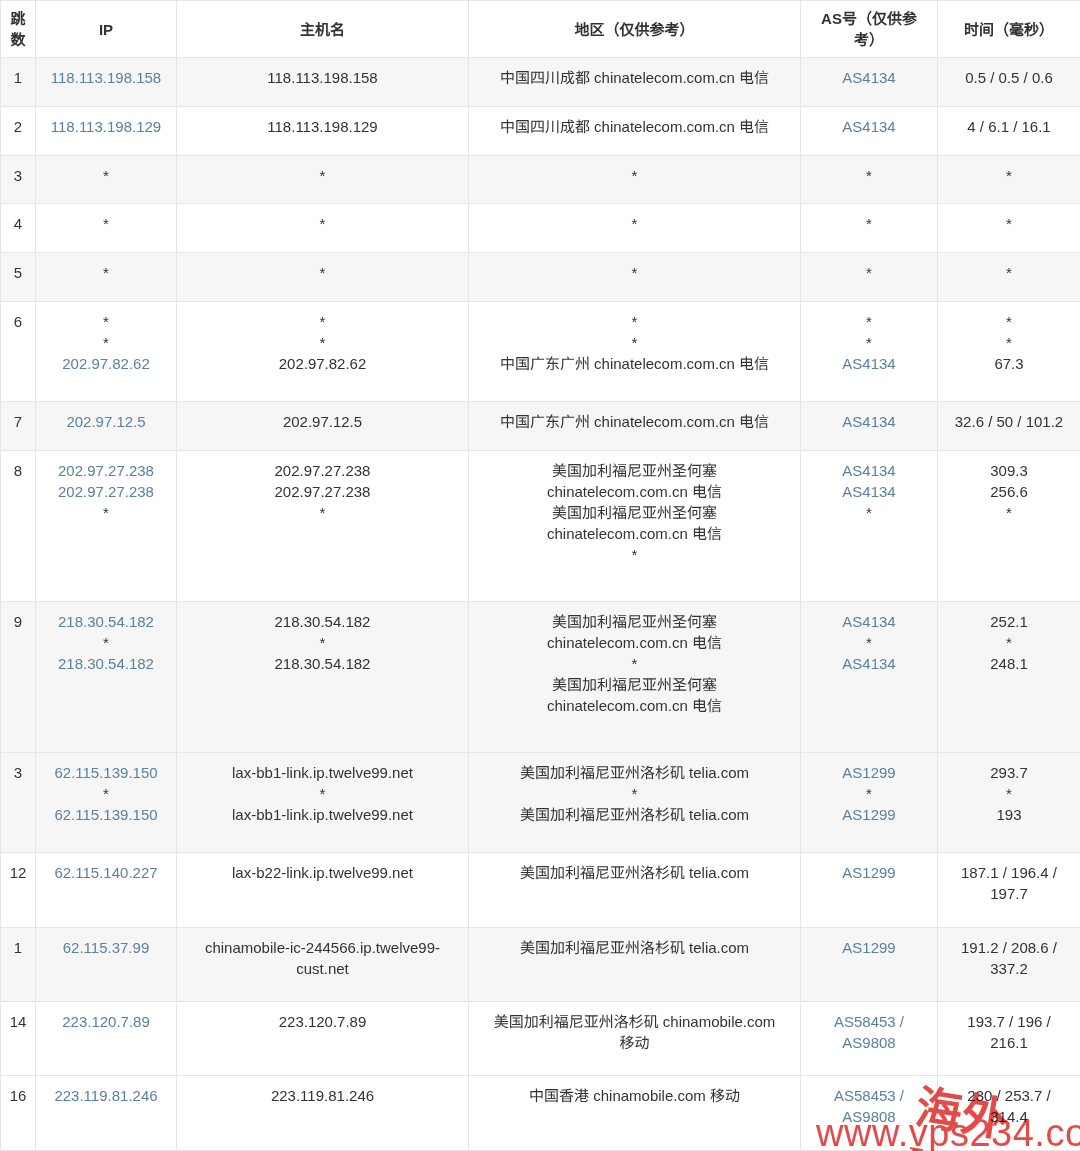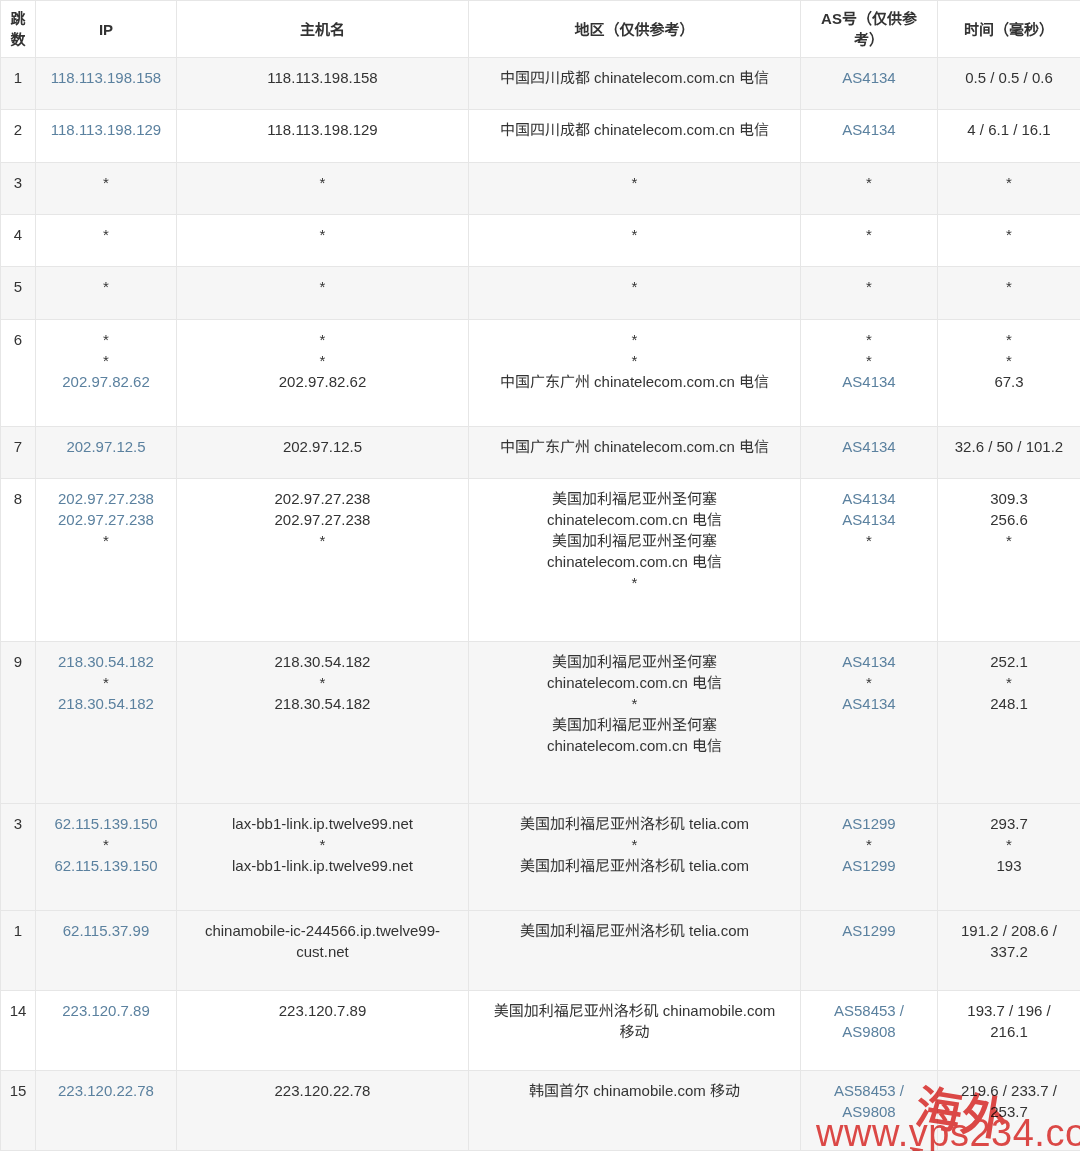--- a/index.html
+++ b/index.html
@@ -320,20 +320,41 @@
           <div class="line link">AS1299</div>
           <div class="line">*</div>
           <div class="line link">AS1299</div>
         </td>
         <td>
           <div class="line">293.7</div>
           <div class="line">*</div>
           <div class="line">193</div>
         </td>
       </tr>
+      <tr>
+        <td>
+          <div class="line">12</div>
+        </td>
+        <td>
+          <div class="line link">62.115.140.227</div>
+        </td>
+        <td>
+          <div class="line">lax-b22-link.ip.twelve99.net</div>
+        </td>
+        <td>
+          <div class="line">美国加利福尼亚州洛杉矶 telia.com</div>
+        </td>
+        <td>
+          <div class="line link">AS1299</div>
+        </td>
+        <td>
+          <div class="line">187.1 / 196.4 /</div>
+          <div class="line">197.7</div>
+        </td>
+      </tr>
       <tr class="stripe">
         <td>
           <div class="line">1</div>
         </td>
         <td>
           <div class="line link">62.115.37.99</div>
         </td>
         <td>
           <div class="line">chinamobile-ic-244566.ip.twelve99-</div>
           <div class="line">cust.net</div>
@@ -365,40 +386,40 @@
         </td>
         <td>
           <div class="line link">AS58453 /</div>
           <div class="line link">AS9808</div>
         </td>
         <td>
           <div class="line">193.7 / 196 /</div>
           <div class="line">216.1</div>
         </td>
       </tr>
-      <tr class="stripe">
-        <td>
-          <div class="line">15</div>
-        </td>
-        <td>
-          <div class="line link">223.120.22.78</div>
-        </td>
-        <td>
-          <div class="line">223.120.22.78</div>
-        </td>
-        <td>
-          <div class="line">韩国首尔 chinamobile.com 移动</div>
+      <tr>
+        <td>
+          <div class="line">16</div>
+        </td>
+        <td>
+          <div class="line link">223.119.81.246</div>
+        </td>
+        <td>
+          <div class="line">223.119.81.246</div>
+        </td>
+        <td>
+          <div class="line">中国香港 chinamobile.com 移动</div>
         </td>
         <td>
           <div class="line link">AS58453 /</div>
           <div class="line link">AS9808</div>
         </td>
         <td>
-          <div class="line">219.6 / 233.7 /</div>
-          <div class="line">253.7</div>
+          <div class="line">230 / 253.7 /</div>
+          <div class="line">314.4</div>
         </td>
       </tr>
     </tbody>
 </table>
 
 <div class="watermark">
   <span class="wm-brand" style="color: rgb(224, 49, 46);">海外VPS</span>
   <span class="wm-url" style="color: rgb(224, 49, 46);">www.vps234.com</span>
 </div>
 

